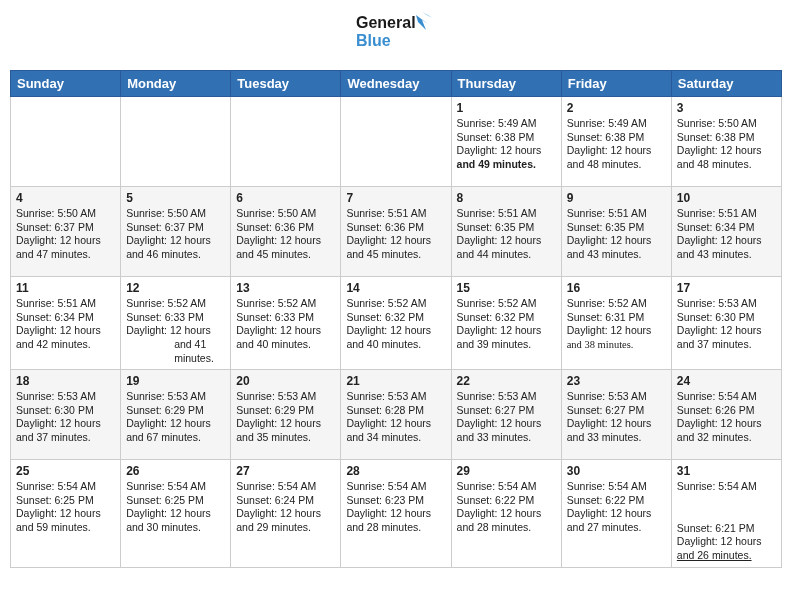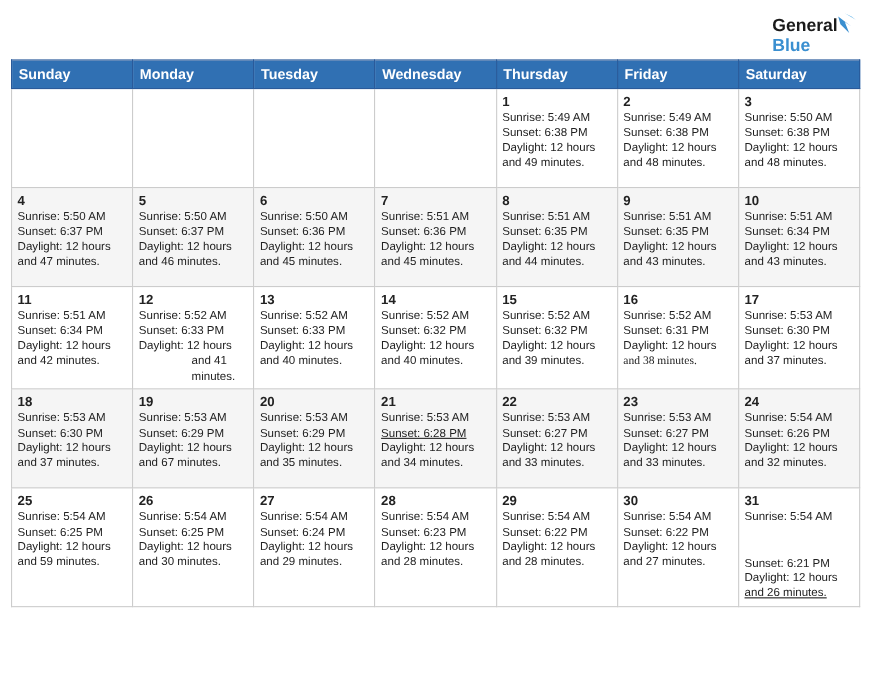--- a/index.html
+++ b/index.html
@@ -5,23 +5,23 @@
     * { box-sizing: border-box; margin: 0; padding: 0; }
     body {
       font-family: Arial, sans-serif;
       background: #fff;
       width: 792px;
       min-height: 612px;
       padding: 10px;
     }
     .header-area {
       display: flex;
-      justify-content: flex-end;
+      justify-content: center;
       align-items: flex-start;
-      margin-bottom: 2px;
+      margin-bottom: 18px;
     }
     .logo {
       display: flex;
       align-items: center;
       gap: 4px;
     }
     .logo-icon {
       width: 36px;
       height: 36px;
     }
@@ -109,21 +109,21 @@
   <tr>
         <td class="empty-cell"></td>
         <td class="empty-cell"></td>
         <td class="empty-cell"></td>
         <td class="empty-cell"></td>
         <td>
           <span class="day-num">1</span>
           <span style="display: block; line-height: 1.3;">Sunrise: 5:49 AM</span>
           <span style="display: block; line-height: 1.3;">Sunset: 6:38 PM</span>
           <span style="display: block; line-height: 1.3;">Daylight: 12 hours</span>
-          <span style="display: block; line-height: 1.3;">and 49 minutes.</span>
+          <span style="display: block; line-height: 1.3; font-weight: bold;">and 49 minutes.</span>
         </td>
         <td>
           <span class="day-num">2</span>
           <span style="display: block; line-height: 1.3;">Sunrise: 5:49 AM</span>
           <span style="display: block; line-height: 1.3;">Sunset: 6:38 PM</span>
           <span style="display: block; line-height: 1.3;">Daylight: 12 hours</span>
           <span style="display: block; line-height: 1.3;">and 48 minutes.</span>
         </td>
         <td>
           <span class="day-num">3</span>
@@ -253,21 +253,21 @@
         <td>
           <span class="day-num">20</span>
           <span style="display: block; line-height: 1.3;">Sunrise: 5:53 AM</span>
           <span style="display: block; line-height: 1.3;">Sunset: 6:29 PM</span>
           <span style="display: block; line-height: 1.3;">Daylight: 12 hours</span>
           <span style="display: block; line-height: 1.3;">and 35 minutes.</span>
         </td>
         <td>
           <span class="day-num">21</span>
           <span style="display: block; line-height: 1.3;">Sunrise: 5:53 AM</span>
-          <span style="display: block; line-height: 1.3; text-decoration: underline;">Sunset: 6:28 PM</span>
+          <span style="display: block; line-height: 1.3;">Sunset: 6:28 PM</span>
           <span style="display: block; line-height: 1.3;">Daylight: 12 hours</span>
           <span style="display: block; line-height: 1.3;">and 34 minutes.</span>
         </td>
         <td>
           <span class="day-num">22</span>
           <span style="display: block; line-height: 1.3;">Sunrise: 5:53 AM</span>
           <span style="display: block; line-height: 1.3;">Sunset: 6:27 PM</span>
           <span style="display: block; line-height: 1.3;">Daylight: 12 hours</span>
           <span style="display: block; line-height: 1.3;">and 33 minutes.</span>
         </td>

